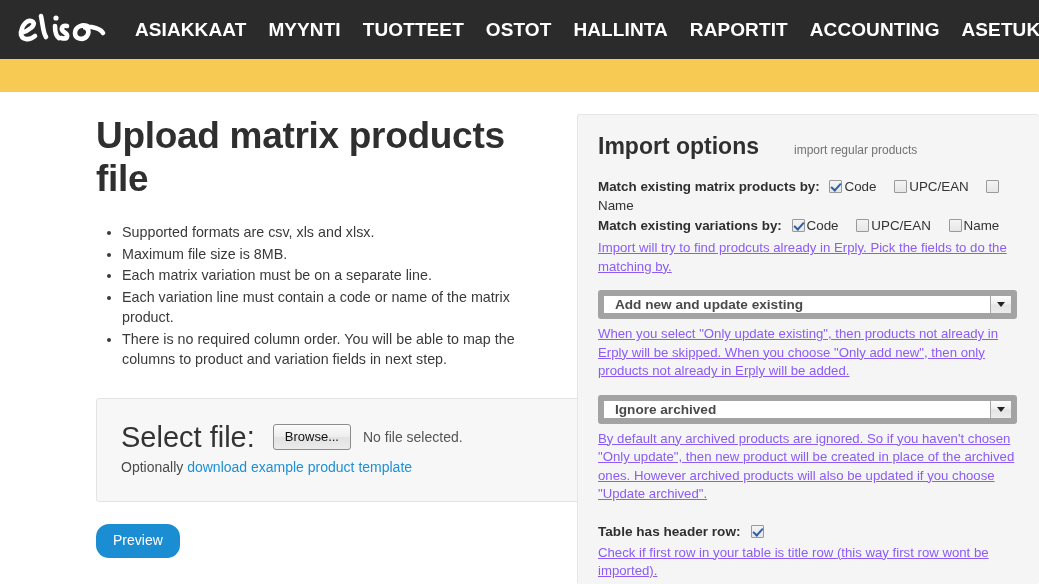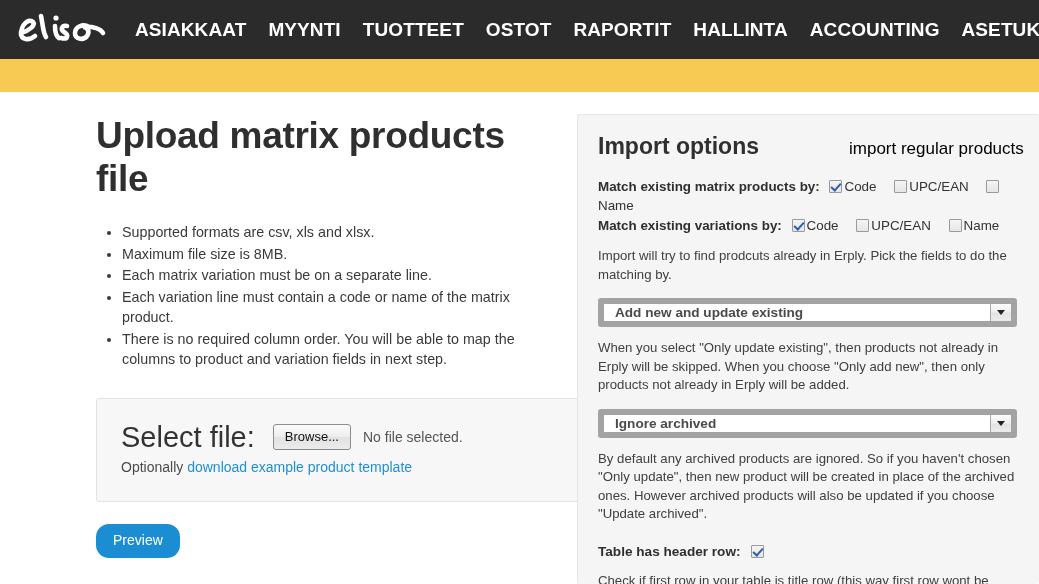--- a/index.html
+++ b/index.html
@@ -169,23 +169,23 @@
     margin-bottom: 17px;
   }
   .panel-title {
     font-size: 23px;
     font-weight: bold;
     color: #2f2f2f;
     margin: 0;
     flex: 0 0 auto;
   }
   .panel-head-link {
-    margin-left: 90px;
-    font-size: 17px;
-    color: #000000;
+    margin-left: 35px;
+    font-size: 12px;
+    color: #737373;
     text-decoration: none;
     cursor: pointer;
     white-space: nowrap;
   }
 
   .match-row {
     font-size: 13.4px;
     color: #333;
     line-height: 19px;
     margin-bottom: 1px;
@@ -213,23 +213,24 @@
     left: 3px; top: 0px;
     width: 4px; height: 8px;
     border: solid #2d5fa8;
     border-width: 0 2px 2px 0;
     transform: rotate(42deg);
   }
   .cb-text { margin-right: 8px; }
 
   .hint {
     font-size: 13.2px;
-    color: #404040;
+    color: #8b5cf6;
     line-height: 18.5px;
-    margin: 12px 0 0 0;
+    margin: 4px 0 0 0;
+    text-decoration: underline;
   }
 
   .select-wrap {
     display: flex;
     align-items: stretch;
     width: 100%;
     height: 29px;
     margin: 14px 0 6px 0;
     border: 6px solid #a3a3a3;
     border-radius: 3px;
@@ -285,22 +286,22 @@
       </g>
       <circle cx="39" cy="7" r="2.6" fill="#ffffff"></circle>
     </svg>
   </div>
 
   <div class="nav-links">
     <a class="nav-link">ASIAKKAAT</a>
     <a class="nav-link">MYYNTI</a>
     <a class="nav-link">TUOTTEET</a>
     <a class="nav-link">OSTOT</a>
+    <a class="nav-link">HALLINTA</a>
     <a class="nav-link">RAPORTIT</a>
-    <a class="nav-link">HALLINTA</a>
     <a class="nav-link">ACCOUNTING</a>
     <a class="nav-link">ASETUKSET</a>
     <a class="nav-link">KASSA</a>
   </div>
 
 </div>
 
 <div class="yellow-band"></div>
 
 <div class="page">

